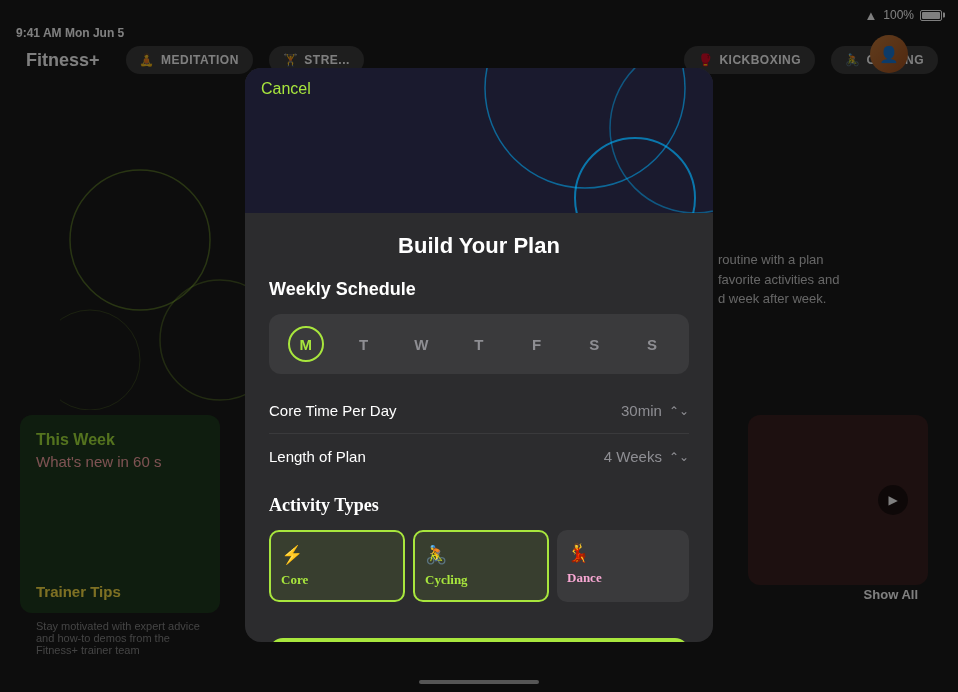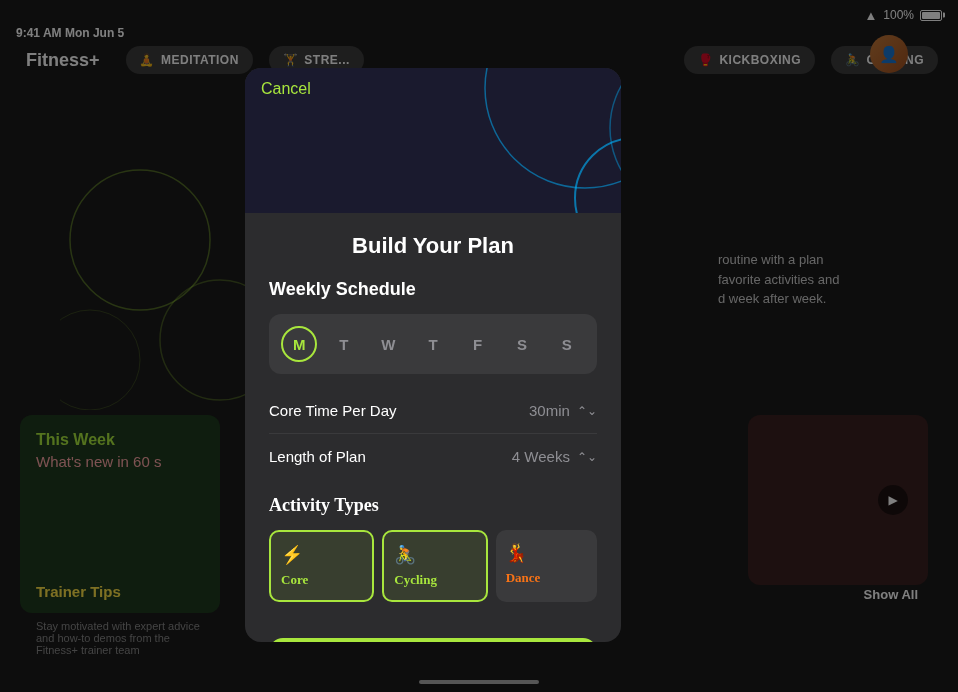--- a/index.html
+++ b/index.html
@@ -232,21 +232,21 @@
       bottom: 0;
       background: rgba(0,0,0,0.5);
       z-index: 100;
     }
 
     
     .modal {
       position: absolute;
       top: 68px;
       left: 245px;
-      width: 376px;
+      width: 468px;
       background: #2c2c2e;
       border-radius: 16px;
       overflow: hidden;
       z-index: 200;
       bottom: 50px;
     }
 
     
     .modal-header-bg {
       position: relative;
@@ -382,21 +382,21 @@
       margin-bottom: 6px;
     }
 
     .activity-name {
       color: #a8e63d;
       font-size: 13px;
       font-weight: 600;
     }
 
     .activity-card:not(.selected) .activity-name {
-      color: #f97316;
+      color: #f9a8d4;
     }
 
     
     .review-plan-btn {
       display: block;
       width: calc(100% - 48px);
       margin: 16px 24px;
       background: #a8e63d;
       color: #000;
       font-size: 17px;

